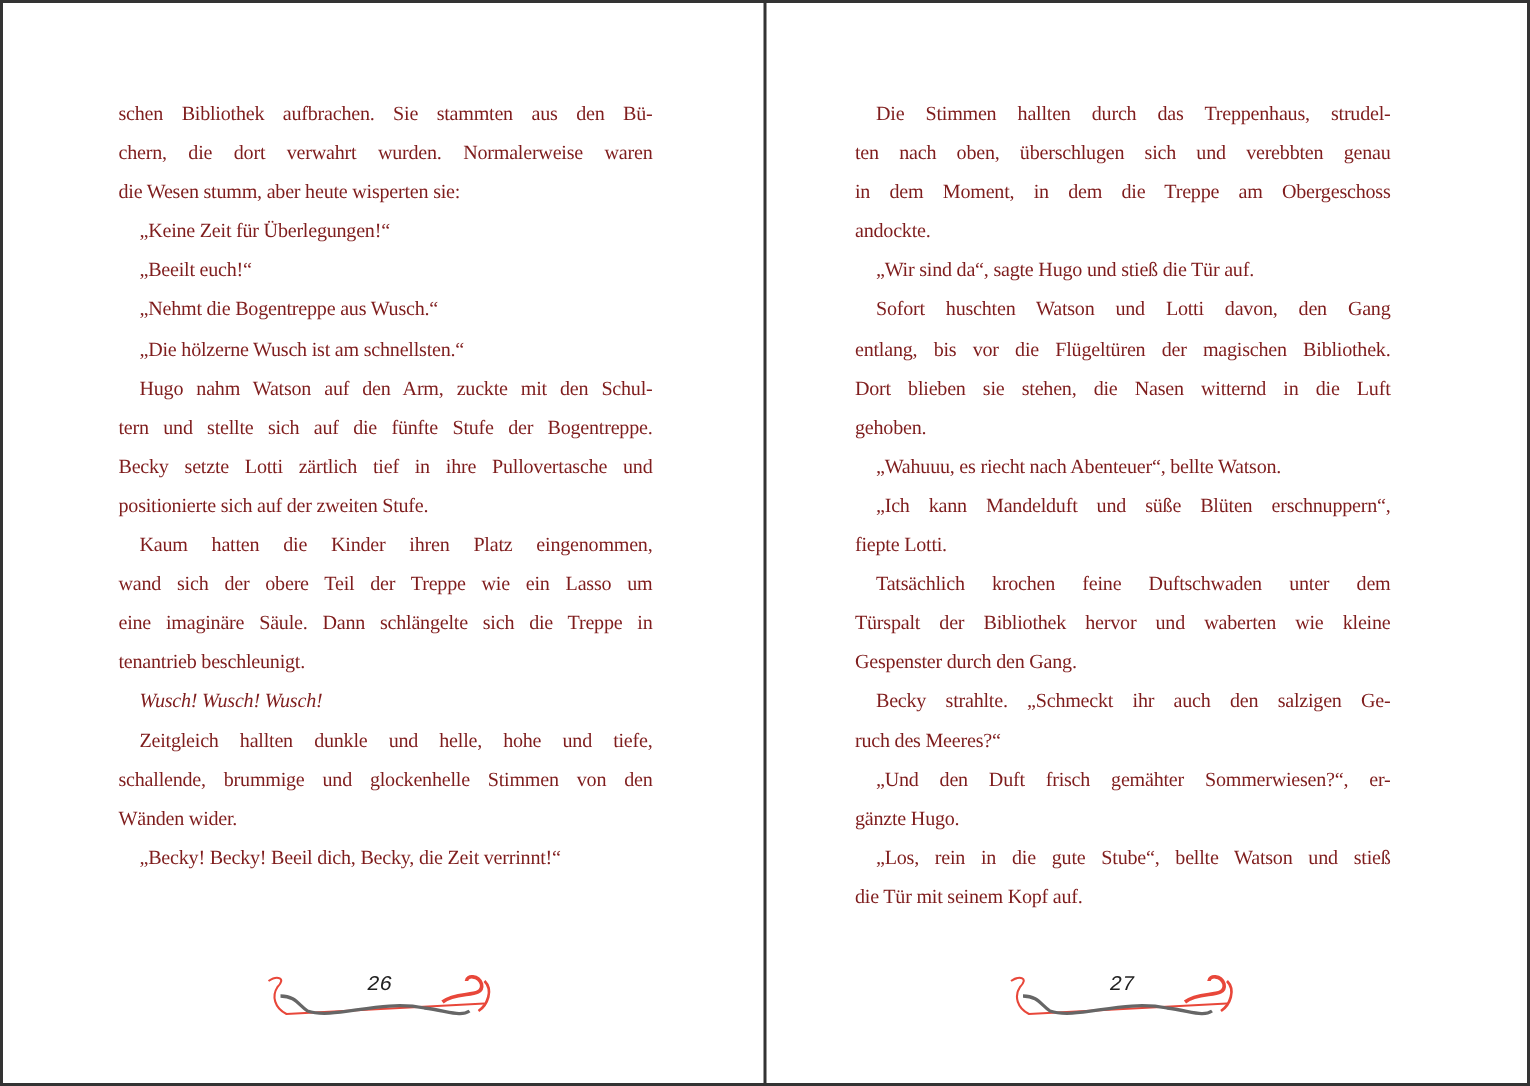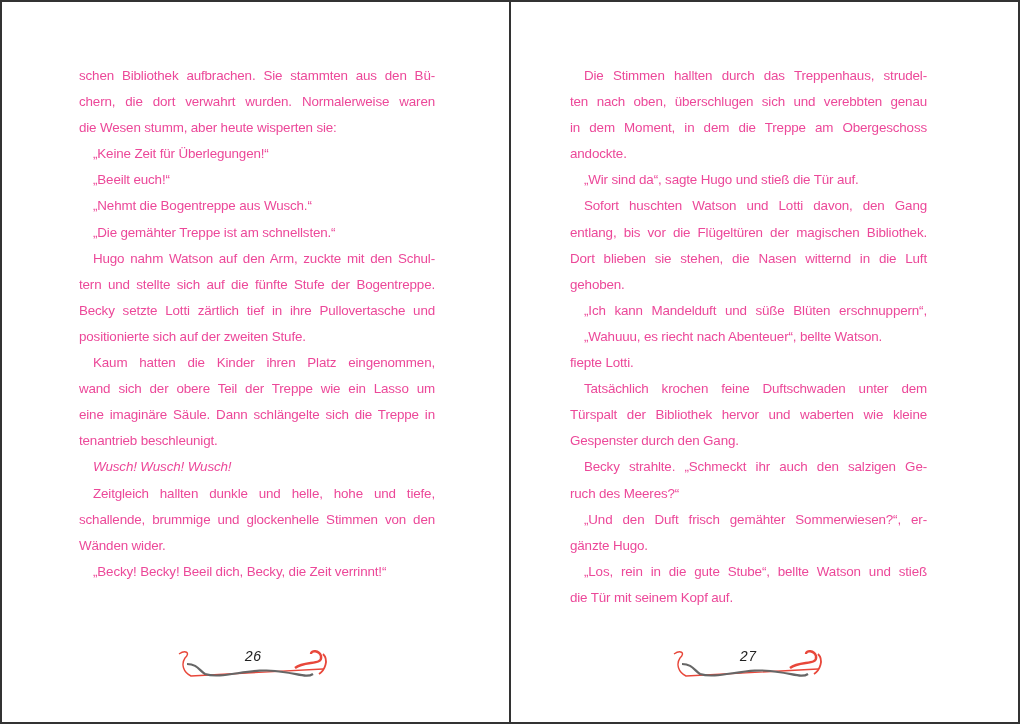--- a/index.html
+++ b/index.html
@@ -11,22 +11,22 @@
     }
     .divider {
       position: absolute; left: 509px; top: 0; width: 2px; height: 724px;
       background: #333333;
     }
     .page { position: absolute; top: 0; height: 724px; }
     .page.left { left: 0; width: 509px; }
     .page.right { left: 496px; width: 509px; }
     .text {
       position: absolute; top: 63px;
-      font-family: Liberation Sans, sans-serif;
-      font-size: 13.4px; line-height: 26.1px; color: #ec4899;
+      font-family: Liberation Serif, serif;
+      font-size: 13.4px; line-height: 26.1px; color: #7f1d1d;
       letter-spacing: -0.15px;
     }
     .page.left .text { left: 79px; width: 356px; }
     .page.right .text { left: 74px; width: 357px; }
     .line { display: block; white-space: nowrap; height: 26.1px; text-align: justify; text-align-last: justify; }
     .line.last { text-align-last: left; }
     .line.indent { padding-left: 14px; }
     .line.italic { font-style: italic; }
     .ornament {
       position: absolute; top: 646px; width: 160px; height: 40px;
@@ -46,21 +46,21 @@
 <div class="divider"></div>
 
 <div class="page left">
   <div class="text" id="left-text">
       <span class="line">schen Bibliothek aufbrachen. Sie stammten aus den Bü-</span>
       <span class="line">chern, die dort verwahrt wurden. Normalerweise waren</span>
       <span class="line last">die Wesen stumm, aber heute wisperten sie:</span>
       <span class="line indent last">„Keine Zeit für Überlegungen!“</span>
       <span class="line indent last">„Beeilt euch!“</span>
       <span class="line indent last">„Nehmt die Bogentreppe aus Wusch.“</span>
-      <span class="line indent last">„Die gemähter Treppe ist am schnellsten.“</span>
+      <span class="line indent last">„Die hölzerne Wusch ist am schnellsten.“</span>
       <span class="line indent">Hugo nahm Watson auf den Arm, zuckte mit den Schul-</span>
       <span class="line">tern und stellte sich auf die fünfte Stufe der Bogentreppe.</span>
       <span class="line">Becky setzte Lotti zärtlich tief in ihre Pullovertasche und</span>
       <span class="line last">positionierte sich auf der zweiten Stufe.</span>
       <span class="line indent">Kaum hatten die Kinder ihren Platz eingenommen,</span>
       <span class="line">wand sich der obere Teil der Treppe wie ein Lasso um</span>
       <span class="line">eine imaginäre Säule. Dann schlängelte sich die Treppe in</span>
       <span class="line last">tenantrieb beschleunigt.</span>
       <span class="line indent italic last">Wusch! Wusch! Wusch!</span>
       <span class="line indent">Zeitgleich hallten dunkle und helle, hohe und tiefe,</span>
@@ -83,22 +83,22 @@
   <div class="text" id="right-text">
       <span class="line indent">Die Stimmen hallten durch das Treppenhaus, strudel-</span>
       <span class="line">ten nach oben, überschlugen sich und verebbten genau</span>
       <span class="line">in dem Moment, in dem die Treppe am Obergeschoss</span>
       <span class="line last">andockte.</span>
       <span class="line indent last">„Wir sind da“, sagte Hugo und stieß die Tür auf.</span>
       <span class="line indent">Sofort huschten Watson und Lotti davon, den Gang</span>
       <span class="line">entlang, bis vor die Flügeltüren der magischen Bibliothek.</span>
       <span class="line">Dort blieben sie stehen, die Nasen witternd in die Luft</span>
       <span class="line last">gehoben.</span>
+      <span class="line indent last">„Wahuuu, es riecht nach Abenteuer“, bellte Watson.</span>
       <span class="line indent">„Ich kann Mandelduft und süße Blüten erschnuppern“,</span>
-      <span class="line indent last">„Wahuuu, es riecht nach Abenteuer“, bellte Watson.</span>
       <span class="line last">fiepte Lotti.</span>
       <span class="line indent">Tatsächlich krochen feine Duftschwaden unter dem</span>
       <span class="line">Türspalt der Bibliothek hervor und waberten wie kleine</span>
       <span class="line last">Gespenster durch den Gang.</span>
       <span class="line indent">Becky strahlte. „Schmeckt ihr auch den salzigen Ge-</span>
       <span class="line last">ruch des Meeres?“</span>
       <span class="line indent">„Und den Duft frisch gemähter Sommerwiesen?“, er-</span>
       <span class="line last">gänzte Hugo.</span>
       <span class="line indent">„Los, rein in die gute Stube“, bellte Watson und stieß</span>
       <span class="line last">die Tür mit seinem Kopf auf.</span>

